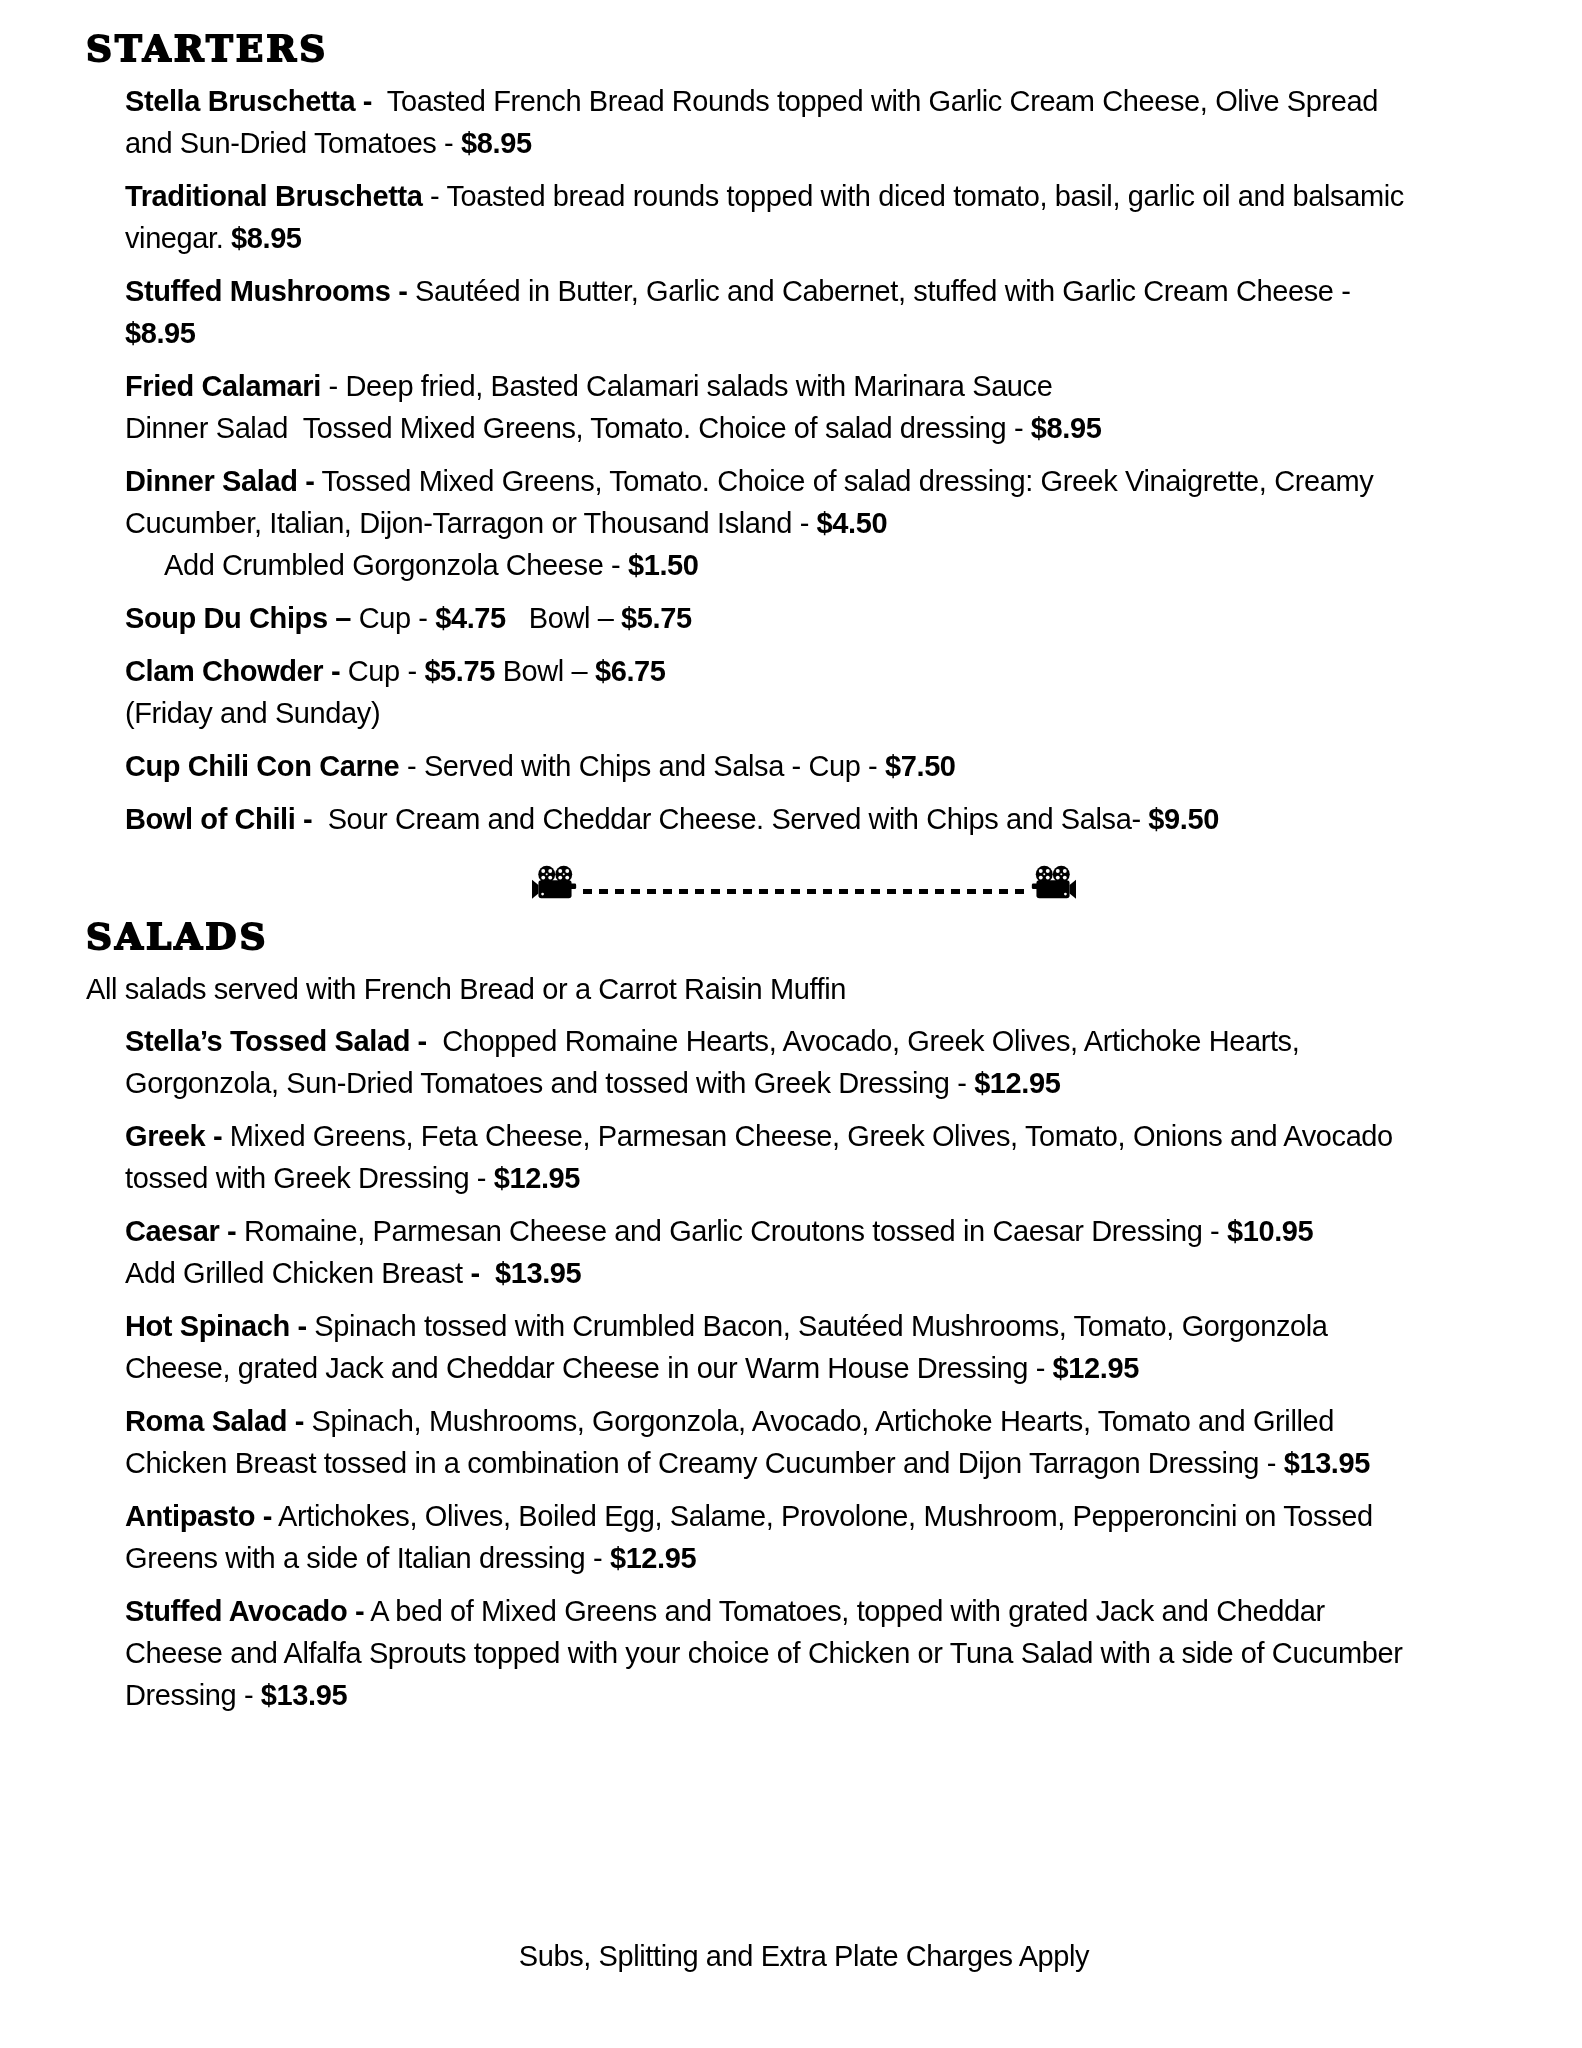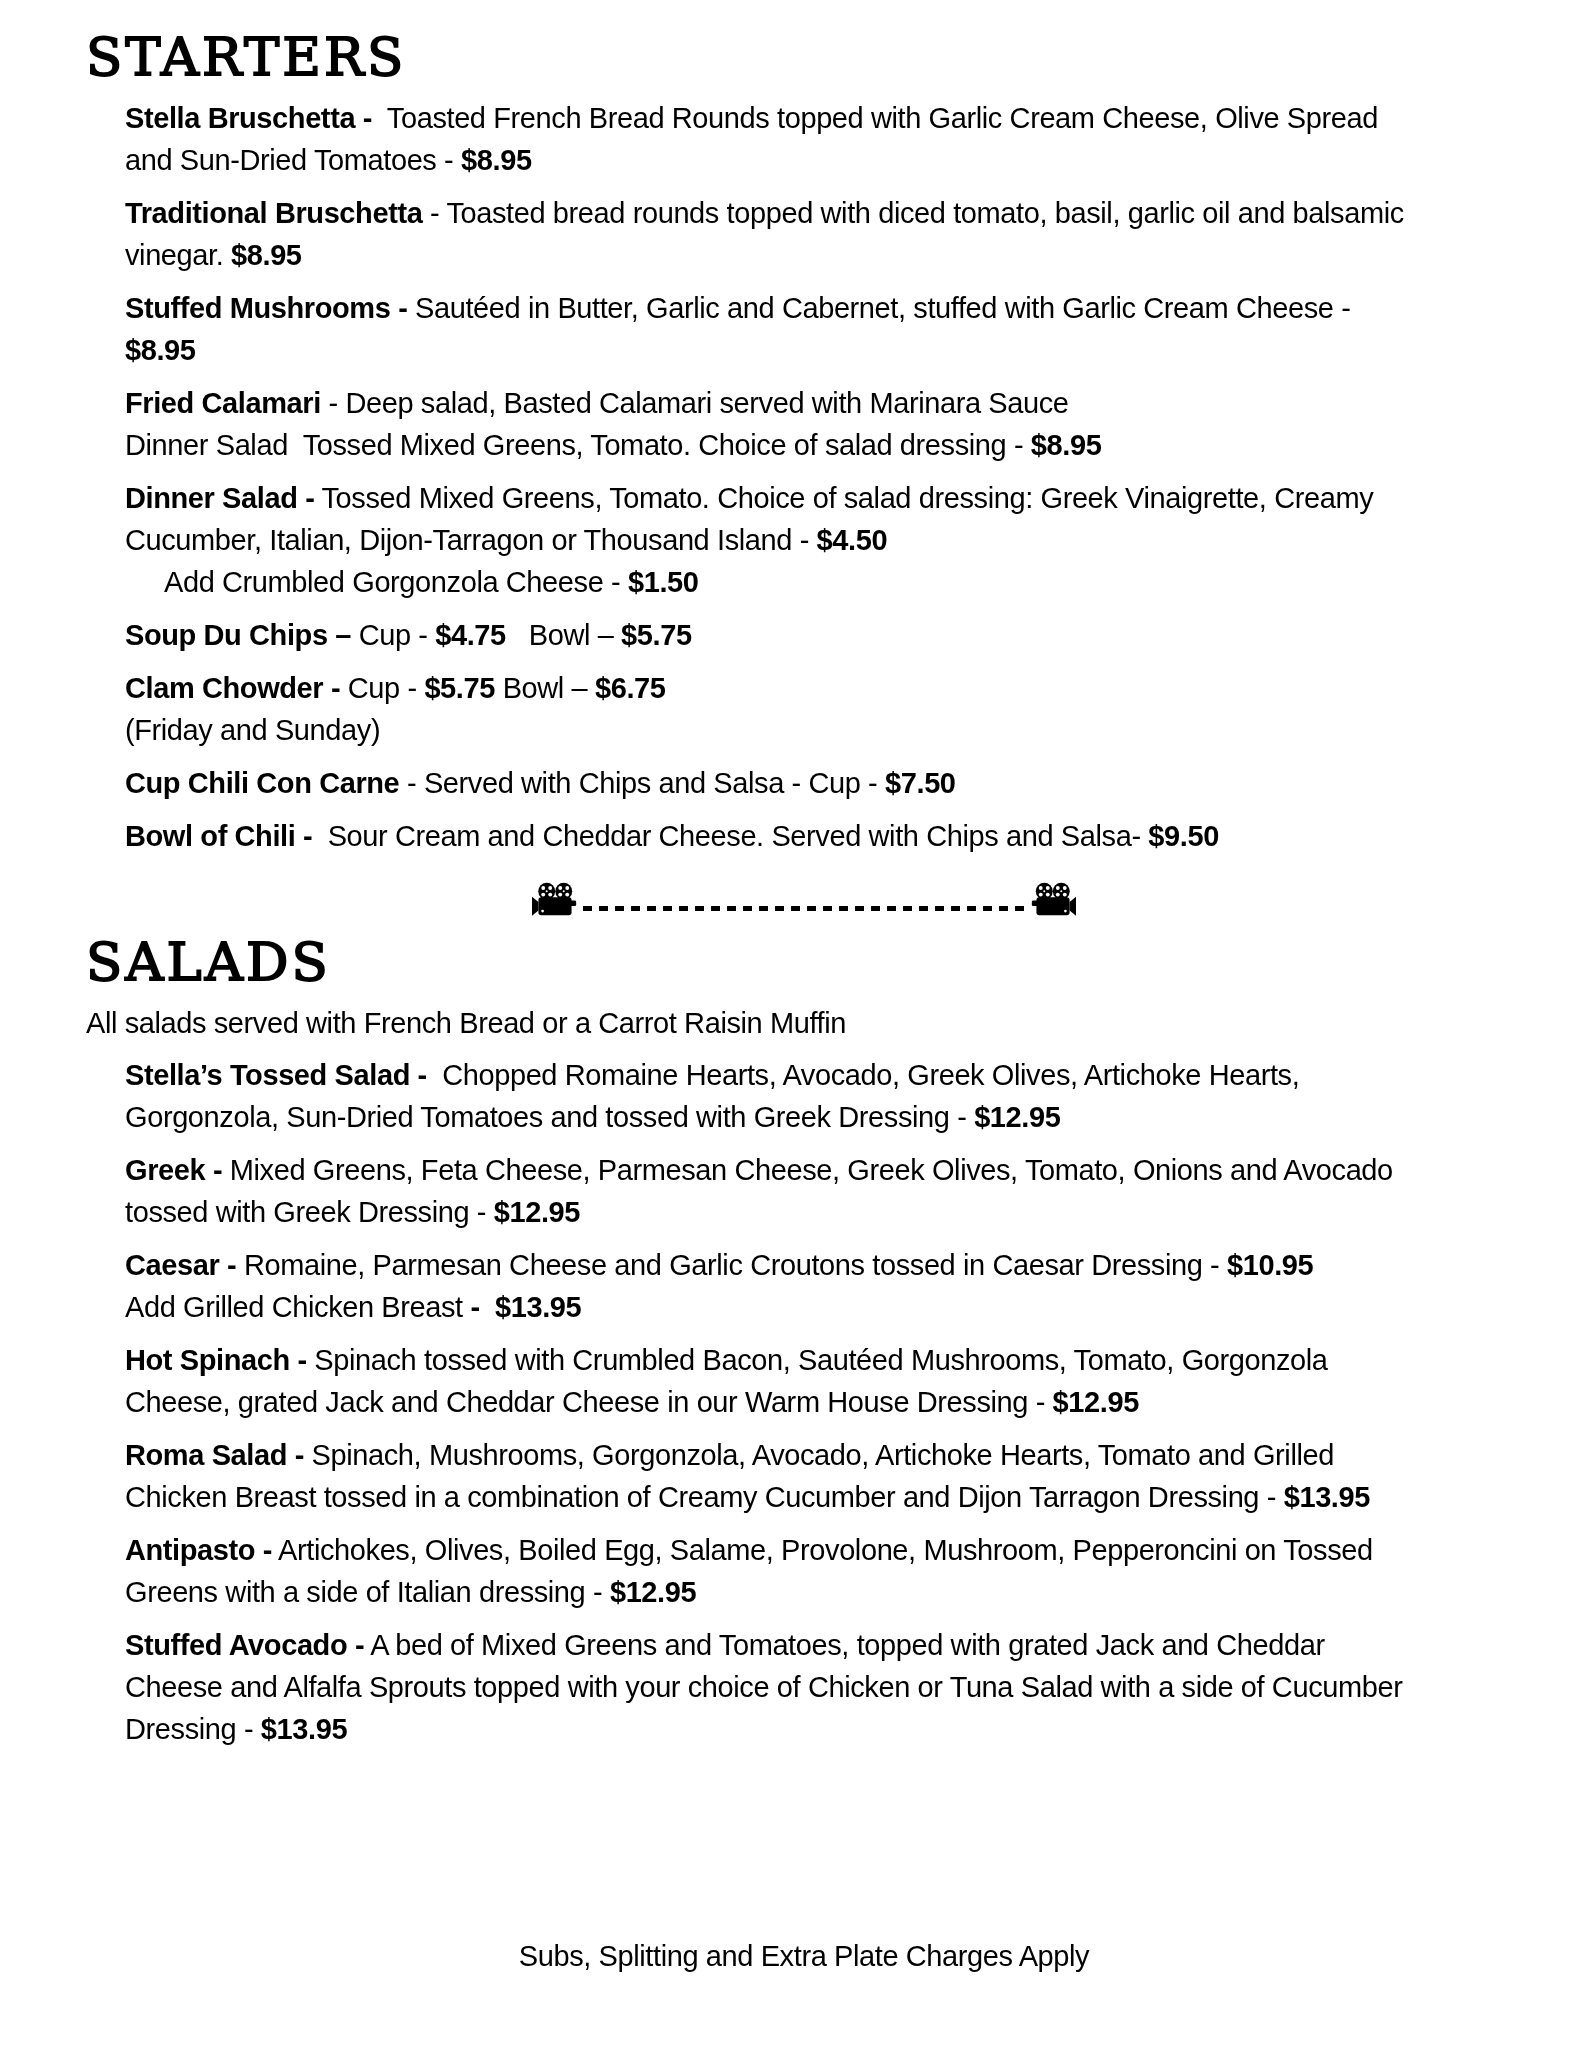--- a/index.html
+++ b/index.html
@@ -13,23 +13,23 @@
     box-sizing: border-box;
     padding: 24px 60px 0 86px;
     display: flex;
     flex-direction: column;
     overflow: hidden;
     font-family: "Liberation Sans", "DejaVu Sans", sans-serif;
     letter-spacing: -0.4px;
   }
   h1.deco {
     font-family: "DejaVu Serif", "Liberation Serif", serif;
-    font-weight: normal;
+    font-weight: bold;
     -webkit-text-stroke: 1.8px #000;
-    font-size: 53px;
+    font-size: 36px;
     line-height: 1;
     letter-spacing: 3px;
     margin: 6px 0 14px 0;
   }
   .intro {
     font-size: 29px;
     line-height: 42px;
     margin: 0 0 10px 0;
   }
   .items { padding-left: 39px; }
@@ -69,21 +69,21 @@
 <body>
 
 <div class="page">
 
   <section class="menu-section">
     <h1 class="deco">STARTERS</h1>
     <div class="items">
         <p class="item"><b>Stella Bruschetta -</b><span>&nbsp; Toasted French Bread Rounds topped with Garlic Cream Cheese, Olive Spread and Sun-Dried Tomatoes - </span><b>$8.95</b></p>
         <p class="item"><b>Traditional Bruschetta</b><span> - Toasted bread rounds topped with diced tomato, basil, garlic oil and balsamic vinegar. </span><b>$8.95</b></p>
         <p class="item"><b>Stuffed Mushrooms -</b><span> Sautéed in Butter, Garlic and Cabernet, stuffed with Garlic Cream Cheese - </span><b>$8.95</b></p>
-        <p class="item"><b>Fried Calamari</b><span> - Deep salad, Basted Calamari served with Marinara Sauce</span><br><span>Dinner Salad&nbsp; Tossed Mixed Greens, Tomato. Choice of salad dressing - </span><b>$8.95</b></p>
+        <p class="item"><b>Fried Calamari</b><span> - Deep fried, Basted Calamari salads with Marinara Sauce</span><br><span>Dinner Salad&nbsp; Tossed Mixed Greens, Tomato. Choice of salad dressing - </span><b>$8.95</b></p>
         <p class="item"><b>Dinner Salad -</b><span> Tossed Mixed Greens, Tomato. Choice of salad dressing: Greek Vinaigrette, Creamy Cucumber, Italian, Dijon-Tarragon or Thousand Island - </span><b>$4.50</b><br><span class="sp" style="width: 39px;"></span><span>Add Crumbled Gorgonzola Cheese - </span><b>$1.50</b></p>
         <p class="item"><b>Soup Du Chips –</b><span> Cup - </span><b>$4.75</b><span>&nbsp;&nbsp; Bowl – </span><b>$5.75</b></p>
         <p class="item"><b>Clam Chowder -</b><span> Cup - </span><b>$5.75</b><span> Bowl – </span><b>$6.75</b><br><span>(Friday and Sunday)</span></p>
         <p class="item"><b>Cup Chili Con Carne</b><span> - Served with Chips and Salsa - Cup - </span><b>$7.50</b></p>
         <p class="item"><b>Bowl of Chili -</b><span>&nbsp; Sour Cream and Cheddar Cheese. Served with Chips and Salsa- </span><b>$9.50</b></p>
       </div>
   </section>
 
   <div class="divider">
     <span class="cam">

